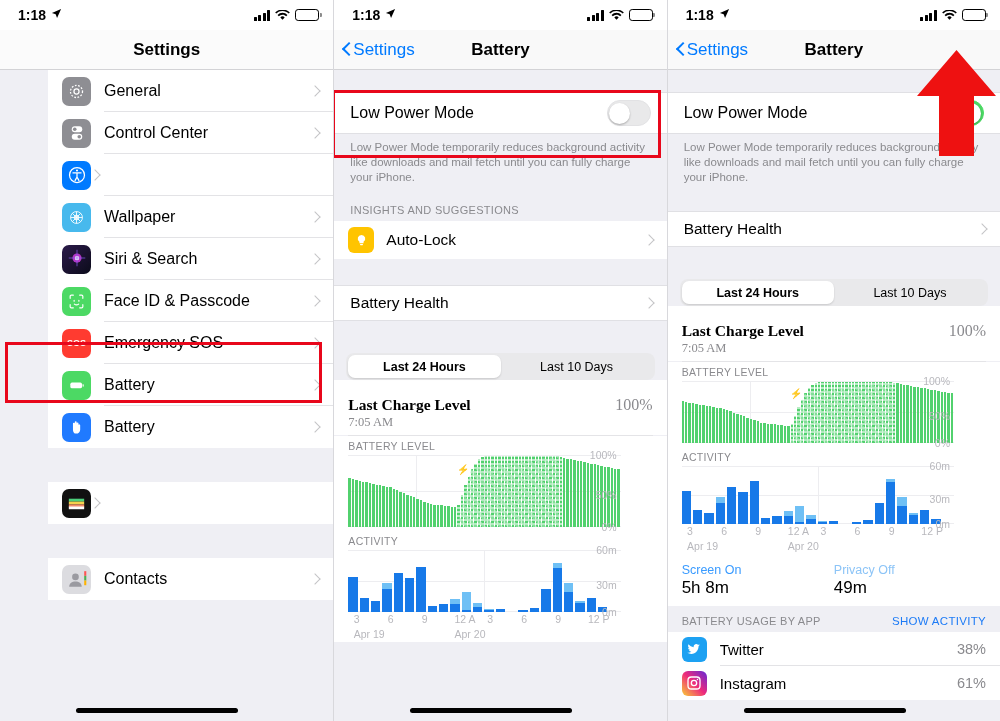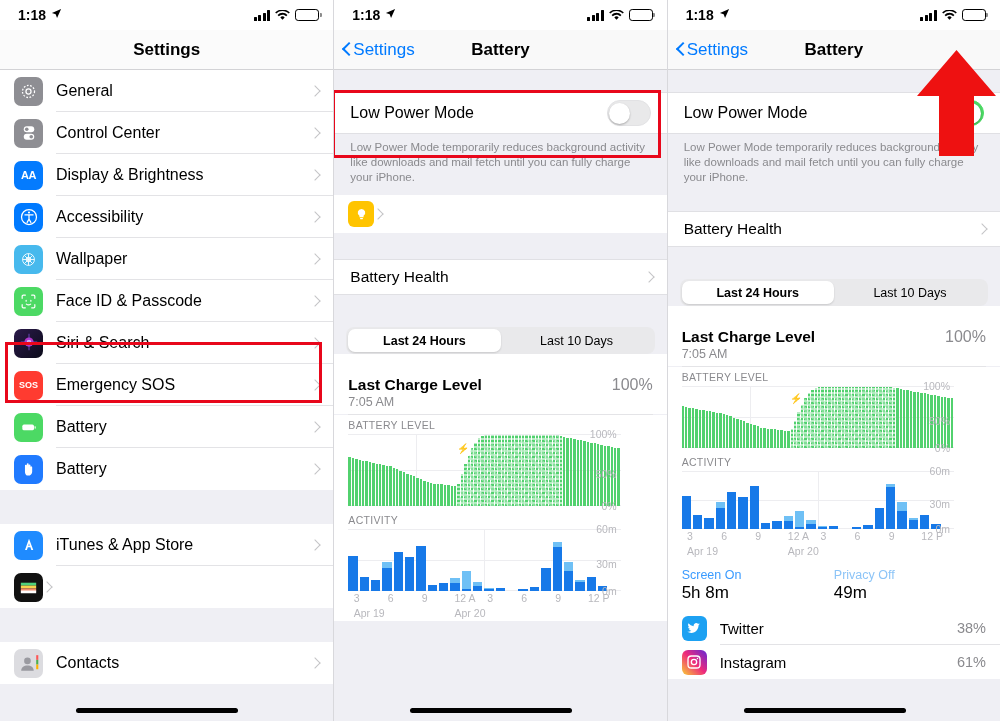--- a/index.html
+++ b/index.html
@@ -50,21 +50,21 @@
   .chev-l { width: 9px; height: 16px; position: relative; }
   .chev-l::before {
     content:""; position:absolute; left:2px; top:2px; width:8px; height:8px;
     border-left: 2.6px solid #007aff; border-bottom: 2.6px solid #007aff;
     transform: rotate(45deg);
   }
   .navbar.plain { background:#fbfbfb; }
 
   
   .scroll { height: 651px; overflow: hidden; background:#efeff4; }
-  .group { background: #fef9c3; }
+  .group { background: #fef9c3; margin-left: 48px; }
   .gap { height: 34px; background: #efeff4; }
   .row {
     display: flex; align-items: center; height: 42px;
     padding-left: 14px; background: #fff; position: relative;
   }
   .row .sep { position:absolute; left:56px; right:0; bottom:0; height:1px; background:#e3e3e6; }
   .row:last-child .sep { display:none; }
   .ico {
     width: 29px; height: 29px; border-radius: 7px; flex: 0 0 29px;
     display:flex; align-items:center; justify-content:center;
@@ -143,22 +143,22 @@
     margin: 10px 12px 0 12px; height: 27px; border-radius: 8px;
     background: #e9e9eb; display:flex; padding: 2px; position:relative;
   }
   .seg {
     flex:1; display:flex; align-items:center; justify-content:center;
     font-size: 12.5px; color:#000; border-radius:7px;
   }
   .seg.active { background:#fff; box-shadow: 0 1px 2px rgba(0,0,0,.14); font-weight:600; }
 
   .charge {
-    background:#fff; padding: 22px 14px 5px 14px; display:flex;
-    align-items:flex-start; justify-content:space-between;
+    background:#fff; padding: 16px 14px 5px 14px; display:flex;
+    align-items:flex-start; justify-content:space-between;font-family:Liberation Serif, serif;
   }
   .charge .lbl { font-size: 15.5px; color:#000; font-weight:600; }
   .charge .time { font-size: 12.5px; color:#8a8a8e; margin-top:1px; }
   .charge .pct { font-size: 16px; color:#8a8a8e; }
 
   .chart-wrap { background:#fff; padding: 4px 0 0 14px; position: relative; }
   .chart-title { font-size: 10.5px; color:#8a8a8e; letter-spacing:.3px; padding-bottom:3px;}
   .plot { position: relative; height: 72px; margin-right: 46px; }
   .plot .grid { position:absolute; left:0; right:0; height:1px; background:#ededf0; }
   .plot .vgrid { position:absolute; top:0; bottom:0; width:1px; background:#ededf0; }
@@ -262,73 +262,66 @@
                 <circle cx="9" cy="7" r="2.4" fill="#8e8e93"></circle>
               <rect x="5" y="13" width="14" height="8" rx="4" fill="#fff"></rect>
                 <circle cx="15" cy="17" r="2.4" fill="#8e8e93"></circle>
             </svg>
           </span>
           <span class="row-label">Control Center</span>
           <span class="chev"></span>
             <span class="sep"></span>
         </div>
         <div class="row">
-          <span class="ico ic-display">AA</span>
-          <span class="row-label">Display &amp; Brightness</span>
-          <span class="chev"></span>
-            <span class="sep"></span>
-        </div>
-        <div class="row">
           <span class="ico ic-access">
             <svg width="20" height="20" viewBox="0 0 24 24" fill="none" stroke="#fff" stroke-width="1.5">
               <circle cx="12" cy="12" r="9"></circle>
                 <circle cx="12" cy="6.6" r="1.3" fill="#fff" stroke="none"></circle>
               <path d="M6.6 9.3h10.8M12 9.6v5M12 14.6 9.4 19M12 14.6 14.6 19"></path>
             </svg>
           </span>
-          <span class="row-label">Accessibility</span>
           <span class="chev"></span>
             <span class="sep"></span>
         </div>
         <div class="row">
           <span class="ico ic-wallpaper">
             <svg width="19" height="19" viewBox="0 0 24 24" fill="none" stroke="#fff" stroke-width="1.1">
               <circle cx="12" cy="12" r="3"></circle>
                 <circle cx="12" cy="12" r="7.5"></circle>
               <path d="M12 4.5v15M4.5 12h15M6.7 6.7l10.6 10.6M17.3 6.7 6.7 17.3"></path>
             </svg>
           </span>
           <span class="row-label">Wallpaper</span>
           <span class="chev"></span>
             <span class="sep"></span>
         </div>
         <div class="row">
-          <span class="ico ic-faceid">
-            <svg width="19" height="19" viewBox="0 0 24 24" fill="none" stroke="#fff" stroke-width="1.5" stroke-linecap="round">
-              <path d="M4 8V5.5A1.5 1.5 0 0 1 5.5 4H8M16 4h2.5A1.5 1.5 0 0 1 20 5.5V8M20 16v2.5a1.5 1.5 0 0 1-1.5 1.5H16M8 20H5.5A1.5 1.5 0 0 1 4 18.5V16"></path>
-              <path d="M9 10.4v1.3M15 10.4v1.3M9.3 15.3c1.5 1.2 3.9 1.2 5.4 0"></path>
-            </svg>
-          </span>
-          <span class="row-label">Face ID &amp; Passcode</span>
-          <span class="chev"></span>
-            <span class="sep"></span>
-        </div>
-        <div class="row">
           <span class="ico ic-siri">
             <svg width="22" height="22" viewBox="0 0 24 24">
               <circle cx="12" cy="11" r="5" fill="#c33bd8" opacity=".9"></circle>
               <circle cx="12" cy="11" r="2.4" fill="#fff"></circle>
               <path d="M12 2v18M3 11h18" stroke="#8b5bf0" stroke-width="1.1" opacity=".7"></path>
             </svg>
           </span>
           <span class="row-label">Siri &amp; Search</span>
           <span class="chev"></span>
             <span class="sep"></span>
         </div>
         <div class="row">
+          <span class="ico ic-faceid">
+            <svg width="19" height="19" viewBox="0 0 24 24" fill="none" stroke="#fff" stroke-width="1.5" stroke-linecap="round">
+              <path d="M4 8V5.5A1.5 1.5 0 0 1 5.5 4H8M16 4h2.5A1.5 1.5 0 0 1 20 5.5V8M20 16v2.5a1.5 1.5 0 0 1-1.5 1.5H16M8 20H5.5A1.5 1.5 0 0 1 4 18.5V16"></path>
+              <path d="M9 10.4v1.3M15 10.4v1.3M9.3 15.3c1.5 1.2 3.9 1.2 5.4 0"></path>
+            </svg>
+          </span>
+          <span class="row-label">Face ID &amp; Passcode</span>
+          <span class="chev"></span>
+            <span class="sep"></span>
+        </div>
+        <div class="row">
           <span class="ico ic-sos">SOS</span>
           <span class="row-label">Emergency SOS</span>
           <span class="chev"></span>
             <span class="sep"></span>
         </div>
         <div class="row">
           <span class="ico ic-battery">
             <svg width="20" height="20" viewBox="0 0 24 24">
               <rect x="4" y="9" width="14" height="7" rx="2" fill="#fff"></rect>
               <rect x="18.6" y="11" width="1.6" height="3" rx=".7" fill="#fff" opacity=".85"></rect>
@@ -345,30 +338,20 @@
             </svg>
           </span>
           <span class="row-label">Battery</span>
           <span class="chev"></span>
         </div>
       </div>
 
       <div class="gap"></div>
 
       <div class="group">
-        <div class="row">
-          <span class="ico ic-itunes">
-            <svg width="20" height="20" viewBox="0 0 24 24" fill="#fff">
-              <path d="M12 4.6 7.2 18h2.3l1.1-3.2h3.1L14.8 18h2.3zm-.9 8.3 .9-2.8.9 2.8z"></path>
-            </svg>
-          </span>
-          <span class="row-label">iTunes &amp; App Store</span>
-          <span class="chev"></span>
-            <span class="sep"></span>
-        </div>
         <div class="row">
           <span class="ico ic-wallet">
             <svg width="23" height="23" viewBox="0 0 24 24">
               <rect x="4" y="7" width="16" height="3" fill="#4dd07c"></rect>
               <rect x="4" y="10" width="16" height="3" fill="#f5d24d"></rect>
               <rect x="4" y="13" width="16" height="3" fill="#f08a6a"></rect>
               <path d="M4 15h16v3H4z" fill="#fff"></path>
             </svg>
           </span>
           <span class="chev"></span>
@@ -439,27 +422,29 @@
       <div style="height:22px;background:#efeff4"></div>
 
       <div class="lpm-row">
         <span class="lpm-label">Low Power Mode</span>
         <span class="toggle">
             <span class="knob"></span>
           </span>
       </div>
       <div class="footnote">Low Power Mode temporarily reduces background activity like downloads and mail fetch until you can fully charge your iPhone.</div>
 
+      <div class="sec-head">INSIGHTS AND SUGGESTIONS</div>
       <div class="insight-row">
         <span class="insight-ico">
           <svg width="15" height="15" viewBox="0 0 24 24" fill="#fff">
             <path d="M12 3a6 6 0 0 0-3.3 11v2.2h6.6V14A6 6 0 0 0 12 3z"></path>
             <rect x="9.6" y="17.6" width="4.8" height="1.8" rx=".9"></rect>
           </svg>
         </span>
+        <span class="insight-label">Auto-Lock</span>
         <span class="chev"></span>
       </div>
 
       <div style="height:26px;background:#efeff4"></div>
 
       <div class="plain-row">
         <span class="t">Battery Health</span>
         <span class="chev"></span>
       </div>
 
@@ -1004,20 +989,24 @@
         <div class="col">
           <div class="k on">Screen On</div>
           <div class="v">5h 8m</div>
         </div>
         <div class="col">
           <div class="k off">Privacy Off</div>
           <div class="v">49m</div>
         </div>
       </div>
 
+      <div class="usage-head">
+        <span class="t">BATTERY USAGE BY APP</span>
+        <span class="a">SHOW ACTIVITY</span>
+      </div>
 
       <div class="app-row">
         <span class="app-ico ic-twitter">
           <svg width="16" height="16" viewBox="0 0 24 24" fill="#fff">
             <path d="M21 6.2c-.7.3-1.4.5-2.2.6a3.8 3.8 0 0 0 1.7-2.1c-.8.4-1.6.8-2.5 1a3.8 3.8 0 0 0-6.6 2.6c0 .3 0 .6.1.9A10.9 10.9 0 0 1 3.6 5a3.8 3.8 0 0 0 1.2 5.1c-.6 0-1.2-.2-1.7-.5a3.8 3.8 0 0 0 3 3.8c-.5.1-1.1.2-1.7.1a3.8 3.8 0 0 0 3.6 2.6A7.7 7.7 0 0 1 2 17.7a10.8 10.8 0 0 0 5.9 1.7c7 0 10.9-5.9 10.9-11v-.5c.8-.5 1.5-1.2 2.2-1.7z"></path>
           </svg>
         </span>
         <span class="app-name">Twitter</span>
         <span class="app-pct">38%</span>
         <span class="sep2"></span>

